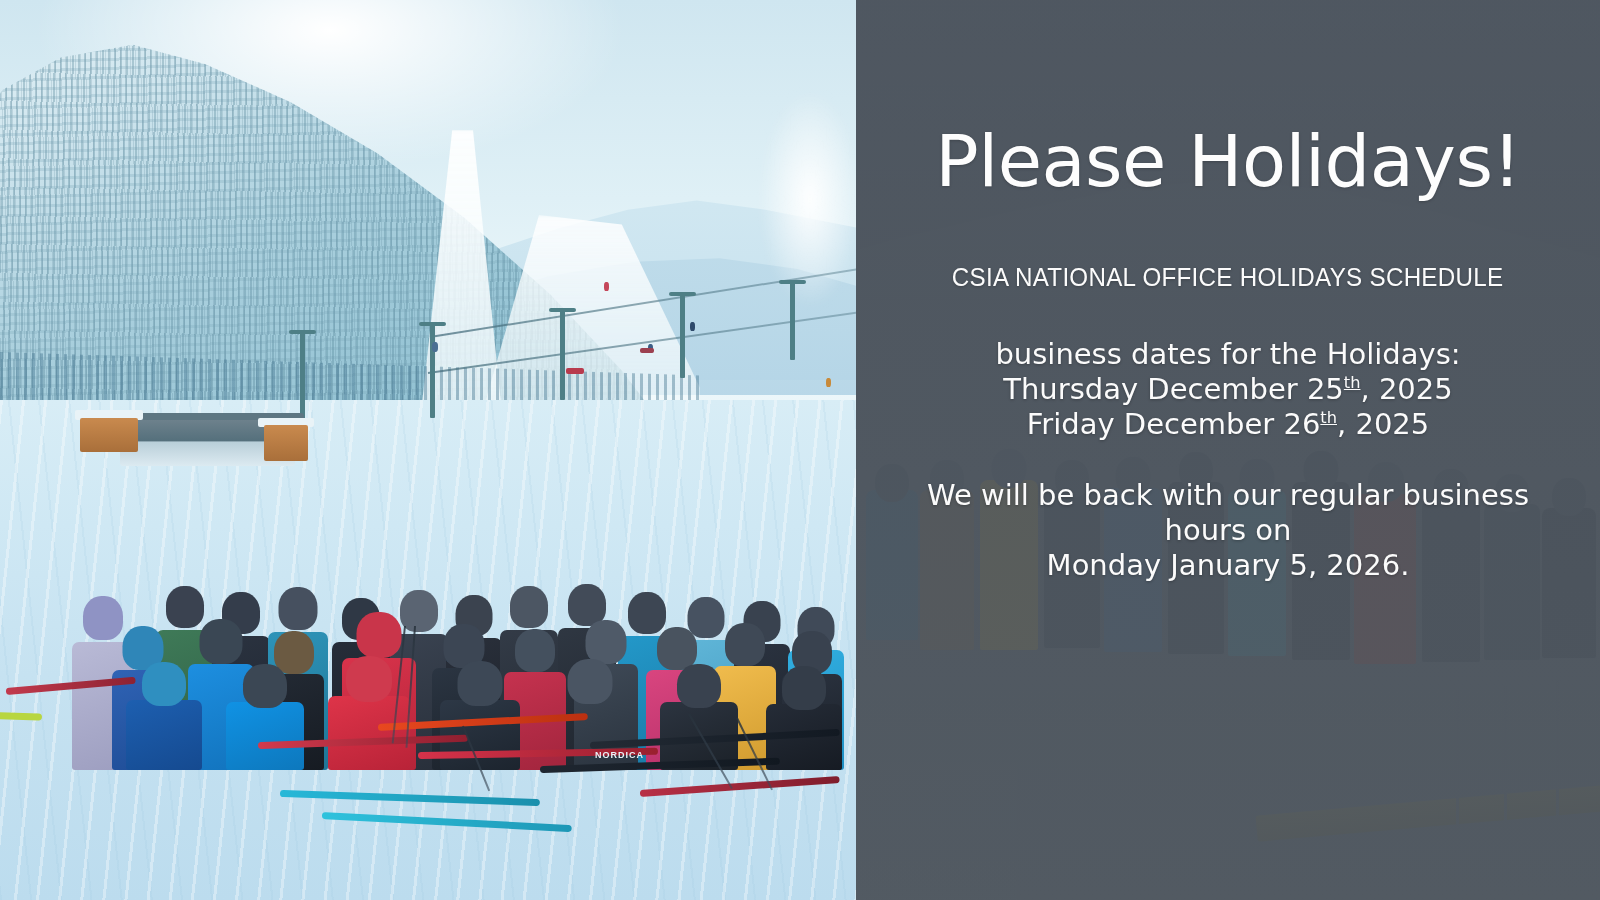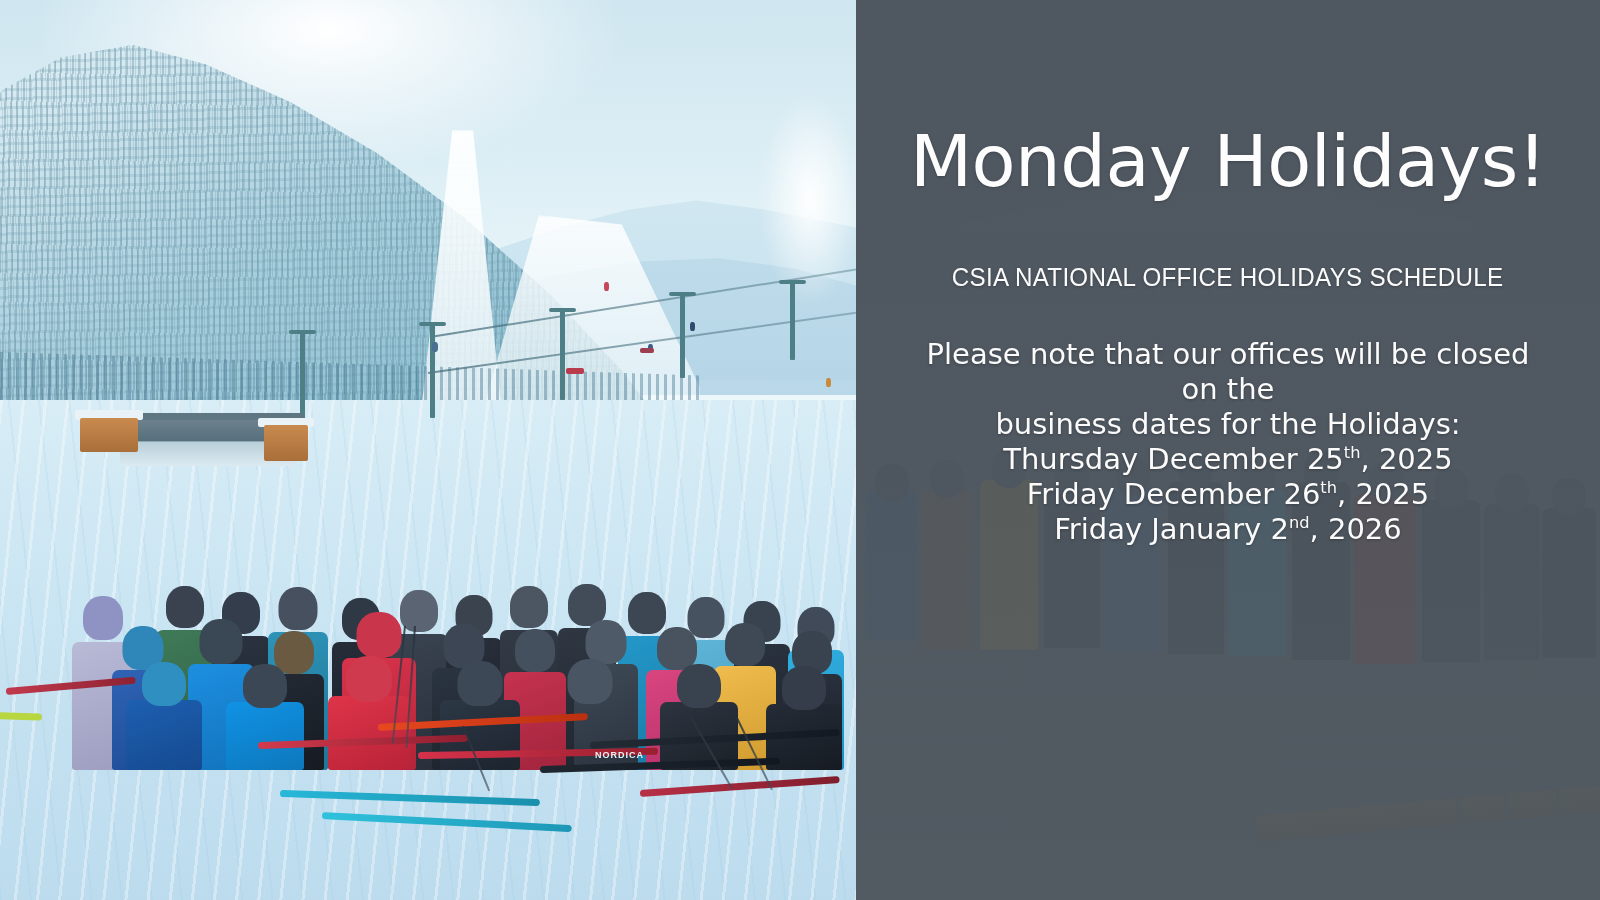--- a/index.html
+++ b/index.html
@@ -220,21 +220,21 @@
   .dates{
     font-size:29px; line-height:35px; color:#fbfbfb;
     text-shadow:0 1px 3px rgba(0,0,0,.28);
   }
   .closing{
     margin-top:36px;
     font-size:29px; line-height:35px; color:#fbfbfb;
     text-shadow:0 1px 3px rgba(0,0,0,.28);
     max-width:660px;
   }
-  sup{ font-size:.56em; vertical-align:super; line-height:0; }
+  sup{ font-size:.56em; vertical-align:super; line-height:0;text-decoration:underline; }
 </style>
 </head>
 <body>
 
 <div class="stage">
 
   <div class="photo">
     <div class="sky"></div>
     <div class="ridge-far"></div>
     <div class="ridge-far2"></div>
@@ -509,31 +509,33 @@
       <div class="pp-rail"></div>
       <div class="pp-pole" style="left:600px; top:690px; height:190px;"></div>
       <div class="pp-pole" style="left:648px; top:686px; height:196px;"></div>
       <div class="pp-pole" style="left:700px; top:680px; height:200px;"></div>
     </div>
 
     <div class="panel-wash"></div>
 
     <div class="content">
 
-      <div class="title">Monday Holidays!</div>
+      <div class="title">Please Holidays!</div>
 
       <div class="subtitle">CSIA NATIONAL OFFICE HOLIDAYS SCHEDULE</div>
 
       <div class="para">
-        <div>Please note that our offices will be closed on the</div>
         <div>business dates for the Holidays:</div>
       </div>
 
       <div class="dates" id="dates-list">
           <div>Thursday December 25<sup>th</sup>, 2025</div>
           <div>Friday December 26<sup>th</sup>, 2025</div>
-          <div>Friday January 2<sup>nd</sup>, 2026</div>
         </div>
 
+      <div class="closing">
+        <div>We will be back with our regular business hours on</div>
+        <div>Monday January 5, 2026.</div>
+      </div>
 
     </div>
   </div>
 </div>
 
 </body></html>

